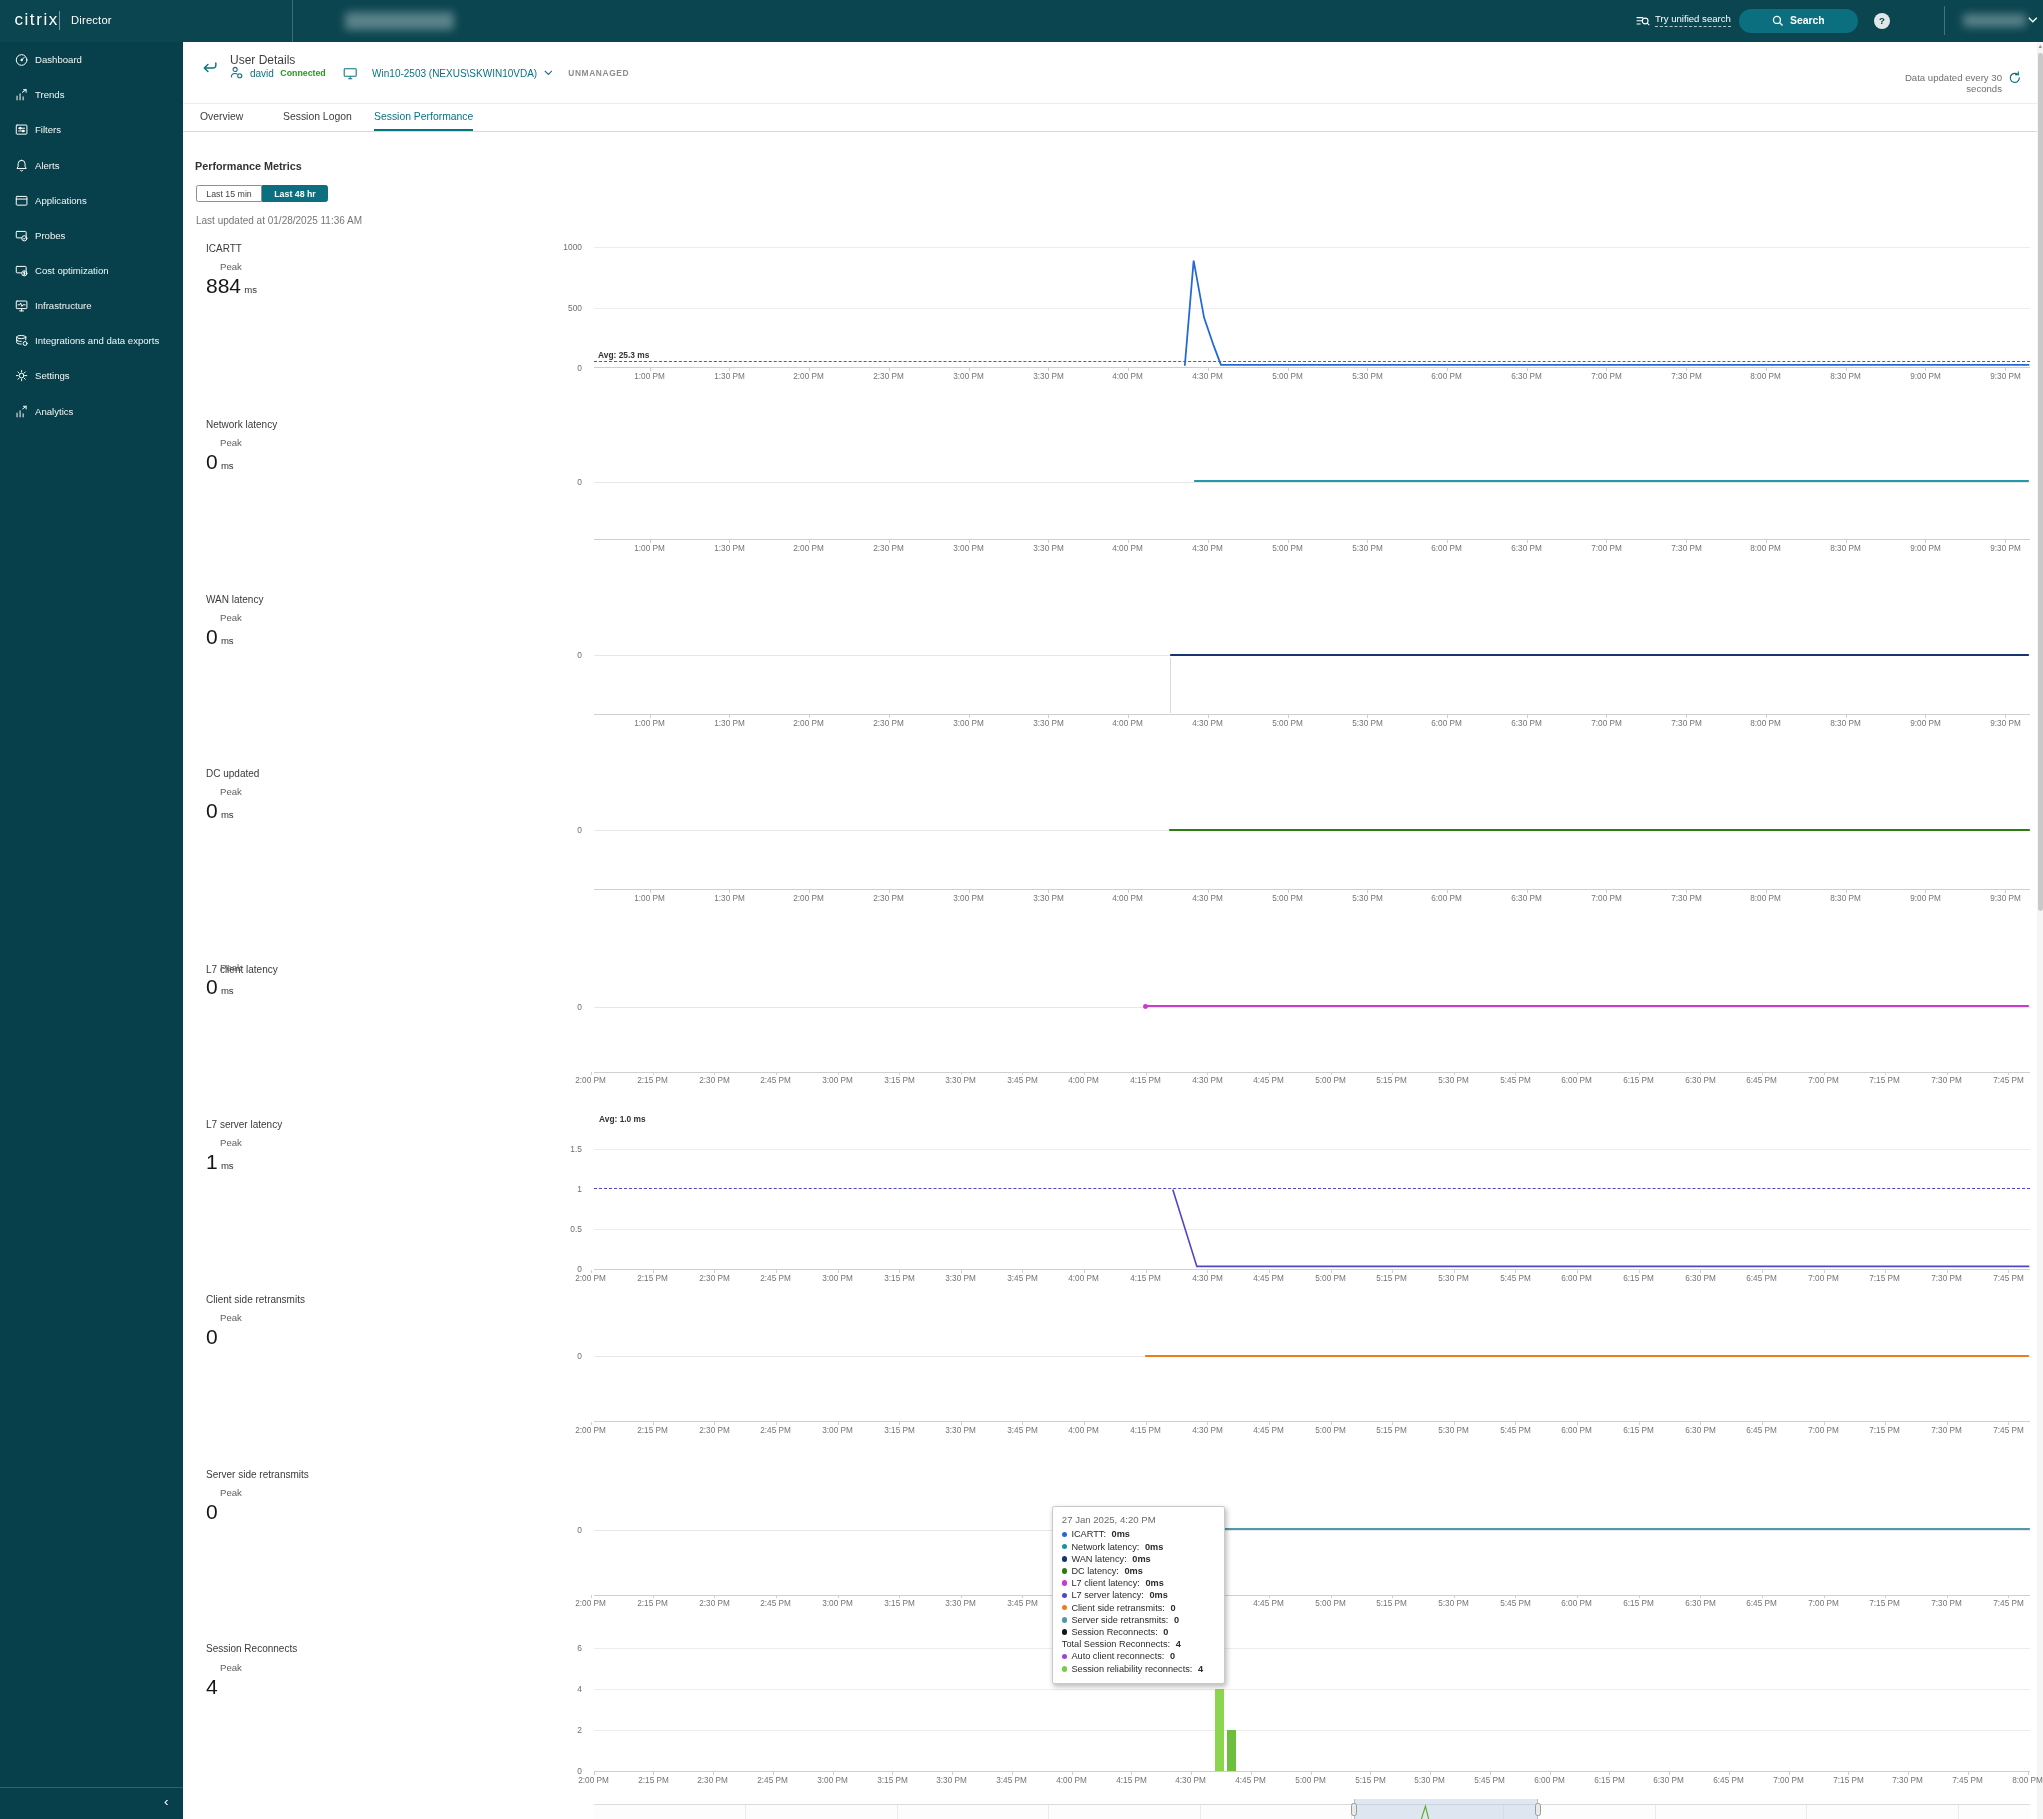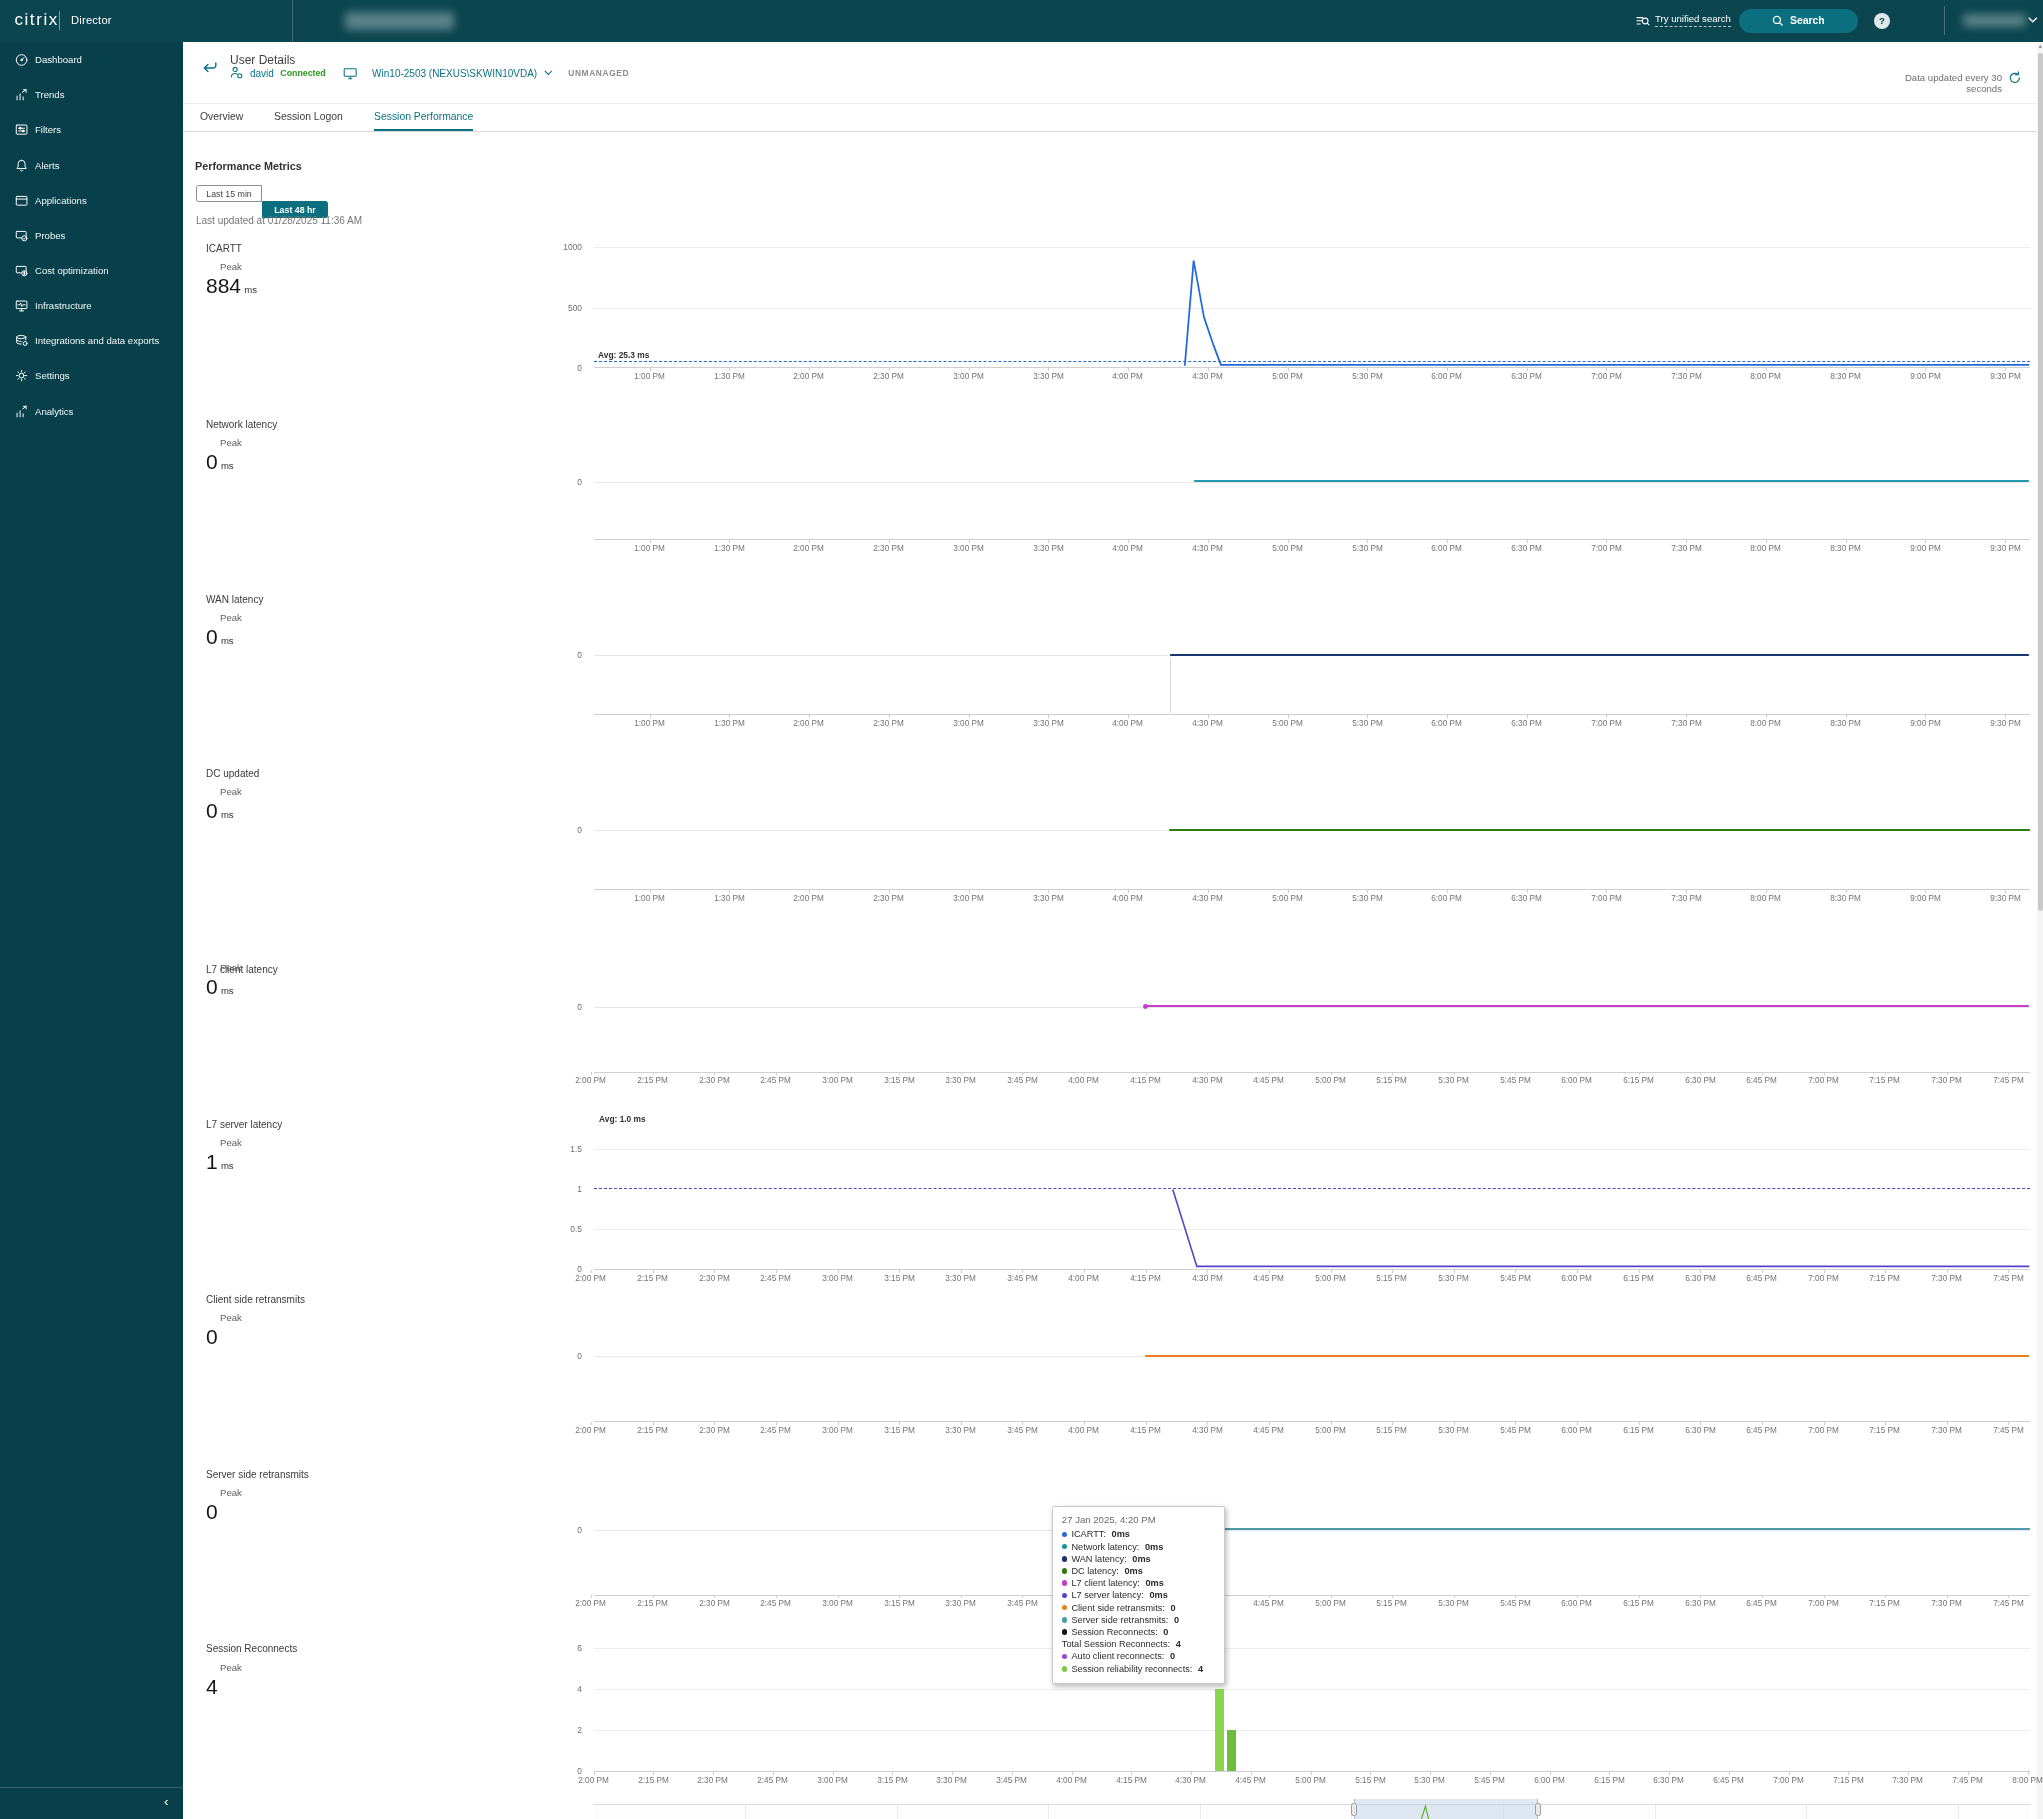--- a/index.html
+++ b/index.html
@@ -33,21 +33,21 @@
   .unmanaged{color:#8C8C8C;font-size:8.4px;font-weight:bold;letter-spacing:0.6px;}
   .refresh-note{color:#6F6F6F;font-size:9.6px;}
   .hr1{background:#ECECEC;height:0.8px;}
   .hr2{background:#DADADA;height:0.8px;}
   .tab{position:absolute;top:111px;font-size:10.4px;color:#3C3C3C;cursor:pointer;padding-bottom:7.2px;}
   .tab.active{color:#0B7283;border-bottom:2.4px solid #0B7283;}
   
   .panel-title{font-size:10.8px;font-weight:bold;color:#333;}
   .toggle-btn{height:17px;font-size:8.8px;display:inline-flex;align-items:center;justify-content:center;width:66px;cursor:pointer;}
   .toggle-off{background:#fff;border:0.8px solid #8F8F8F;color:#444;border-radius:2.4px 0 0 2.4px;}
-  .toggle-on{background:#0B6F80;border:0.8px solid #0B6F80;color:#fff;font-weight:bold;border-radius:0 2.4px 2.4px 0;margin-top:16px;}
+  .toggle-on{background:#0B6F80;border:0.8px solid #0B6F80;color:#fff;font-weight:bold;border-radius:0 2.4px 2.4px 0;}
   .last-updated{font-size:10px;color:#767676;}
   
   .c-title{position:absolute;left:206px;font-size:10px;color:#3A3A3A;}
   .c-peak{position:absolute;left:220px;font-size:9.6px;color:#5E5E5E;}
   .c-val{position:absolute;left:206px;font-size:21px;color:#161616;}
   .c-unit{font-size:9.6px;color:#333;margin-left:3.2px;}
   .ylab{position:absolute;left:502px;width:80px;text-align:right;font-size:8.4px;color:#6E6E6E;}
   .xlab{position:absolute;width:51px;text-align:center;font-size:8.2px;color:#737373;}
   .grid{position:absolute;left:594px;width:1436px;height:0.8px;background:#EDEDED;}
   .zero{position:absolute;left:594px;width:1436px;height:0.8px;background:#E7E7E7;}
@@ -297,21 +297,21 @@
   <span class="abs" style="left:2008px;top:71px;">
     <svg width="13.6" height="13.6" viewBox="0 0 17 17">
         <path d="M14.2 8.5a5.7 5.7 0 1 1-1.7-4" stroke="#0B7283" stroke-width="1.5" fill="none" stroke-linecap="round"></path>
         <path d="M12.9 1.2v3.4h-3.4" stroke="#0B7283" stroke-width="1.5" fill="none" stroke-linecap="round" stroke-linejoin="round"></path>
       </svg>
   </span>
 
   <div class="abs hr1" style="left:183px;top:103px;width:1861px;"></div>
   <div id="tabs">
       <div class="tab" style="left: 200px;">Overview</div>
-      <div class="tab" style="left: 274px;">Session Logon</div>
+      <div class="tab" style="left: 283px;">Session Logon</div>
       <div class="tab active" style="left: 374px;">Session Performance</div>
     </div>
   <div class="abs hr2" style="left:183px;top:131px;width:1861px;"></div>
 
   <span class="abs panel-title" style="left:195px;top:160px;text-align:right;">Performance Metrics</span>
   <div class="abs" style="left:196px;top:185px;display:flex;">
     <span class="toggle-btn toggle-off">Last 15 min</span>
     <span class="toggle-btn toggle-on">Last 48 hr</span>
   </div>
   <span class="abs last-updated" style="left:196px;top:215px;">Last updated at 01/28/2025 11:36 AM</span>

